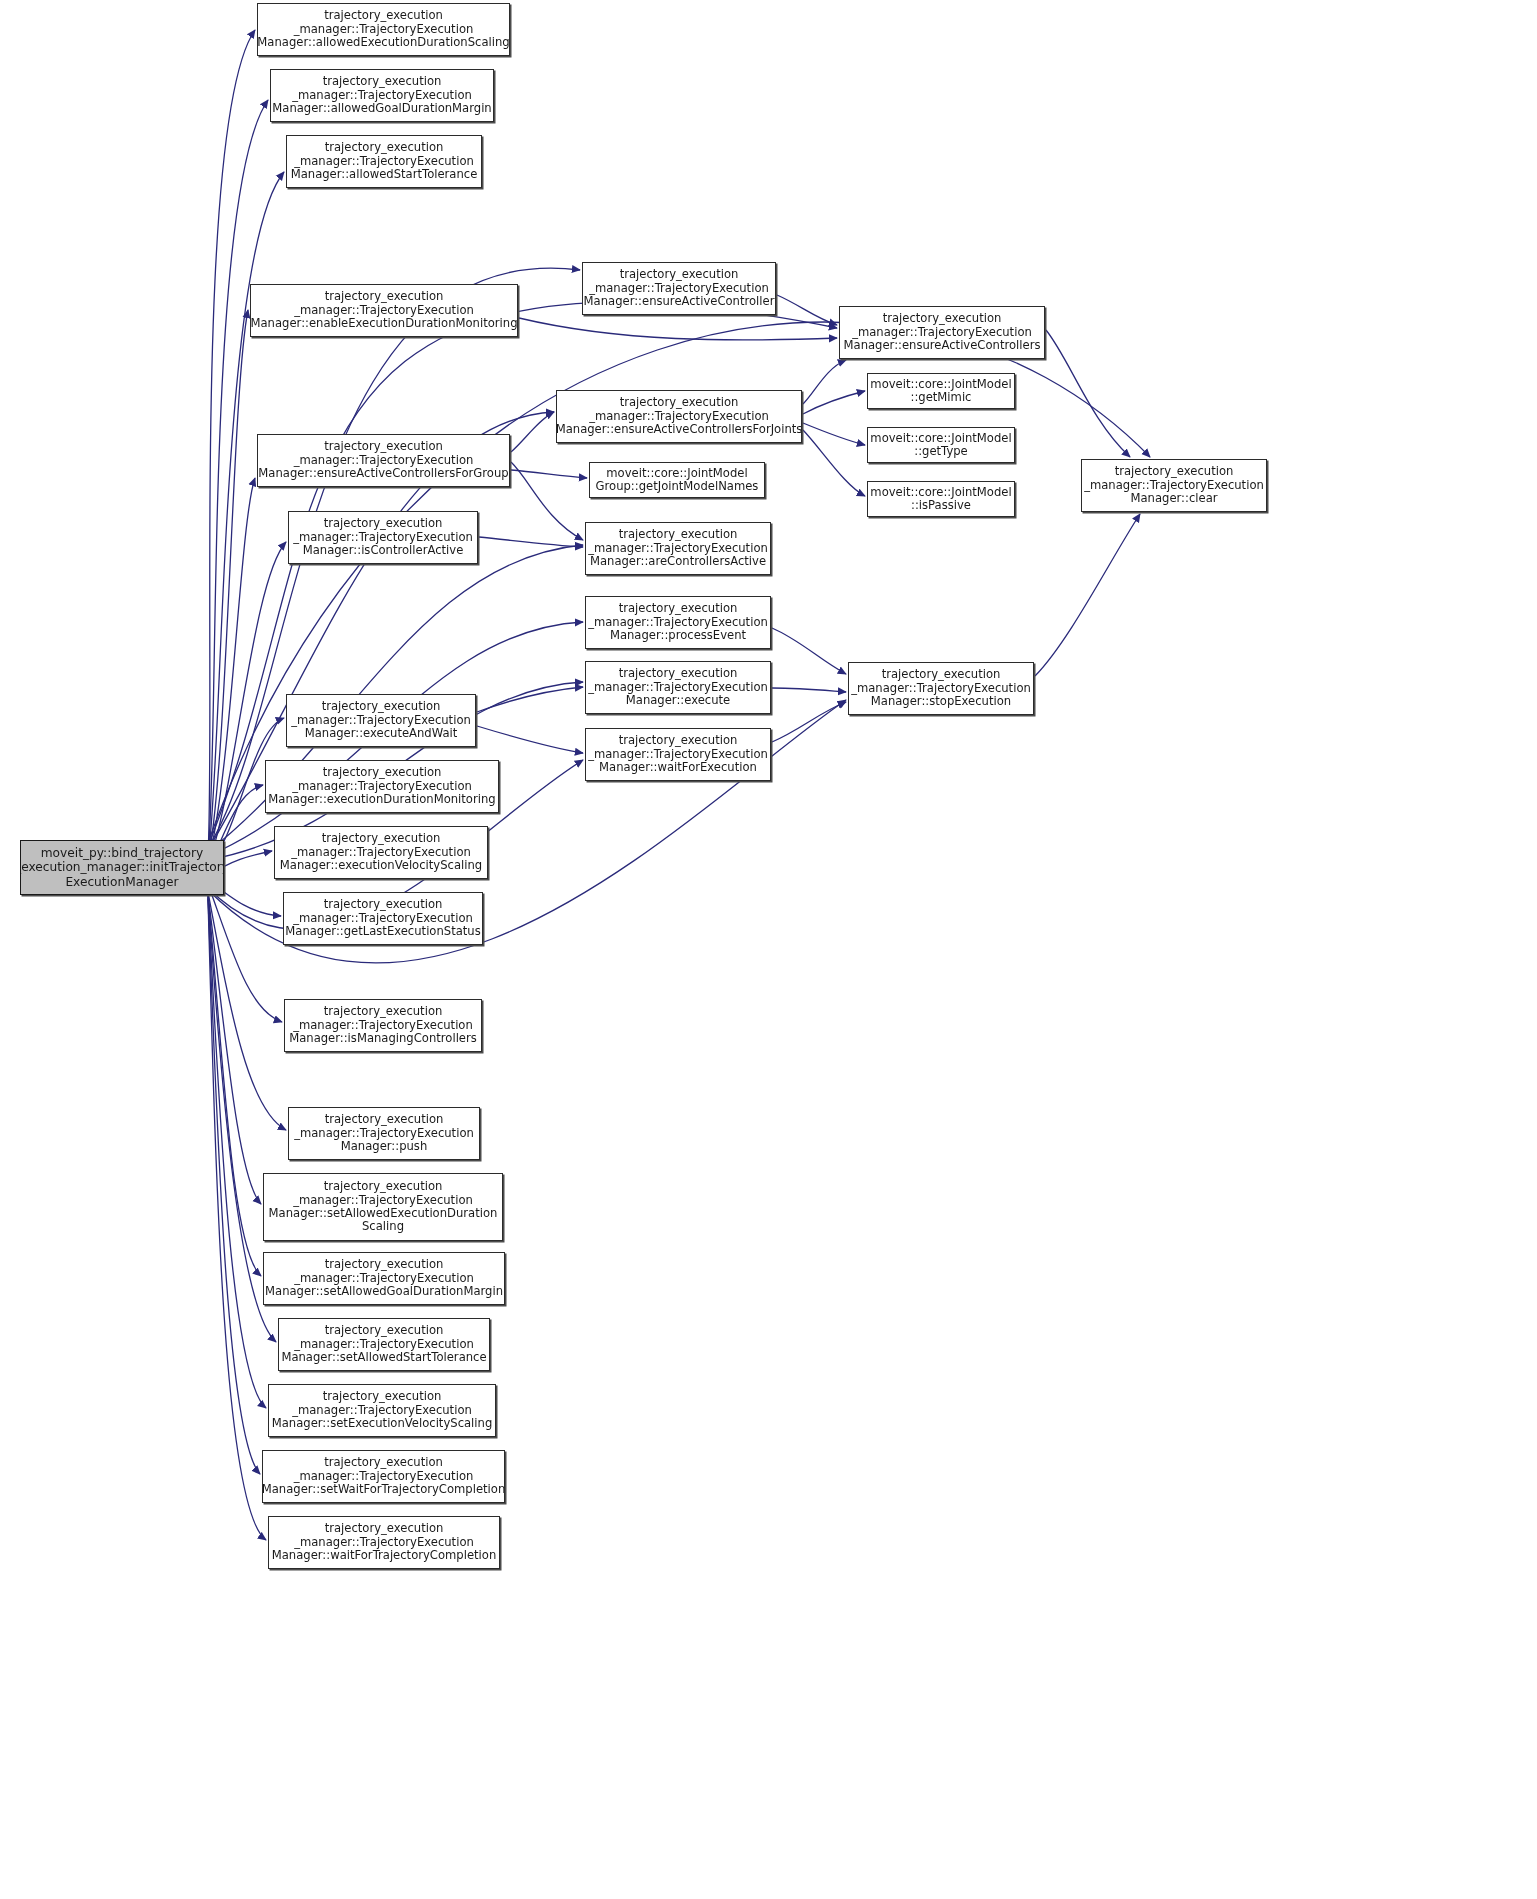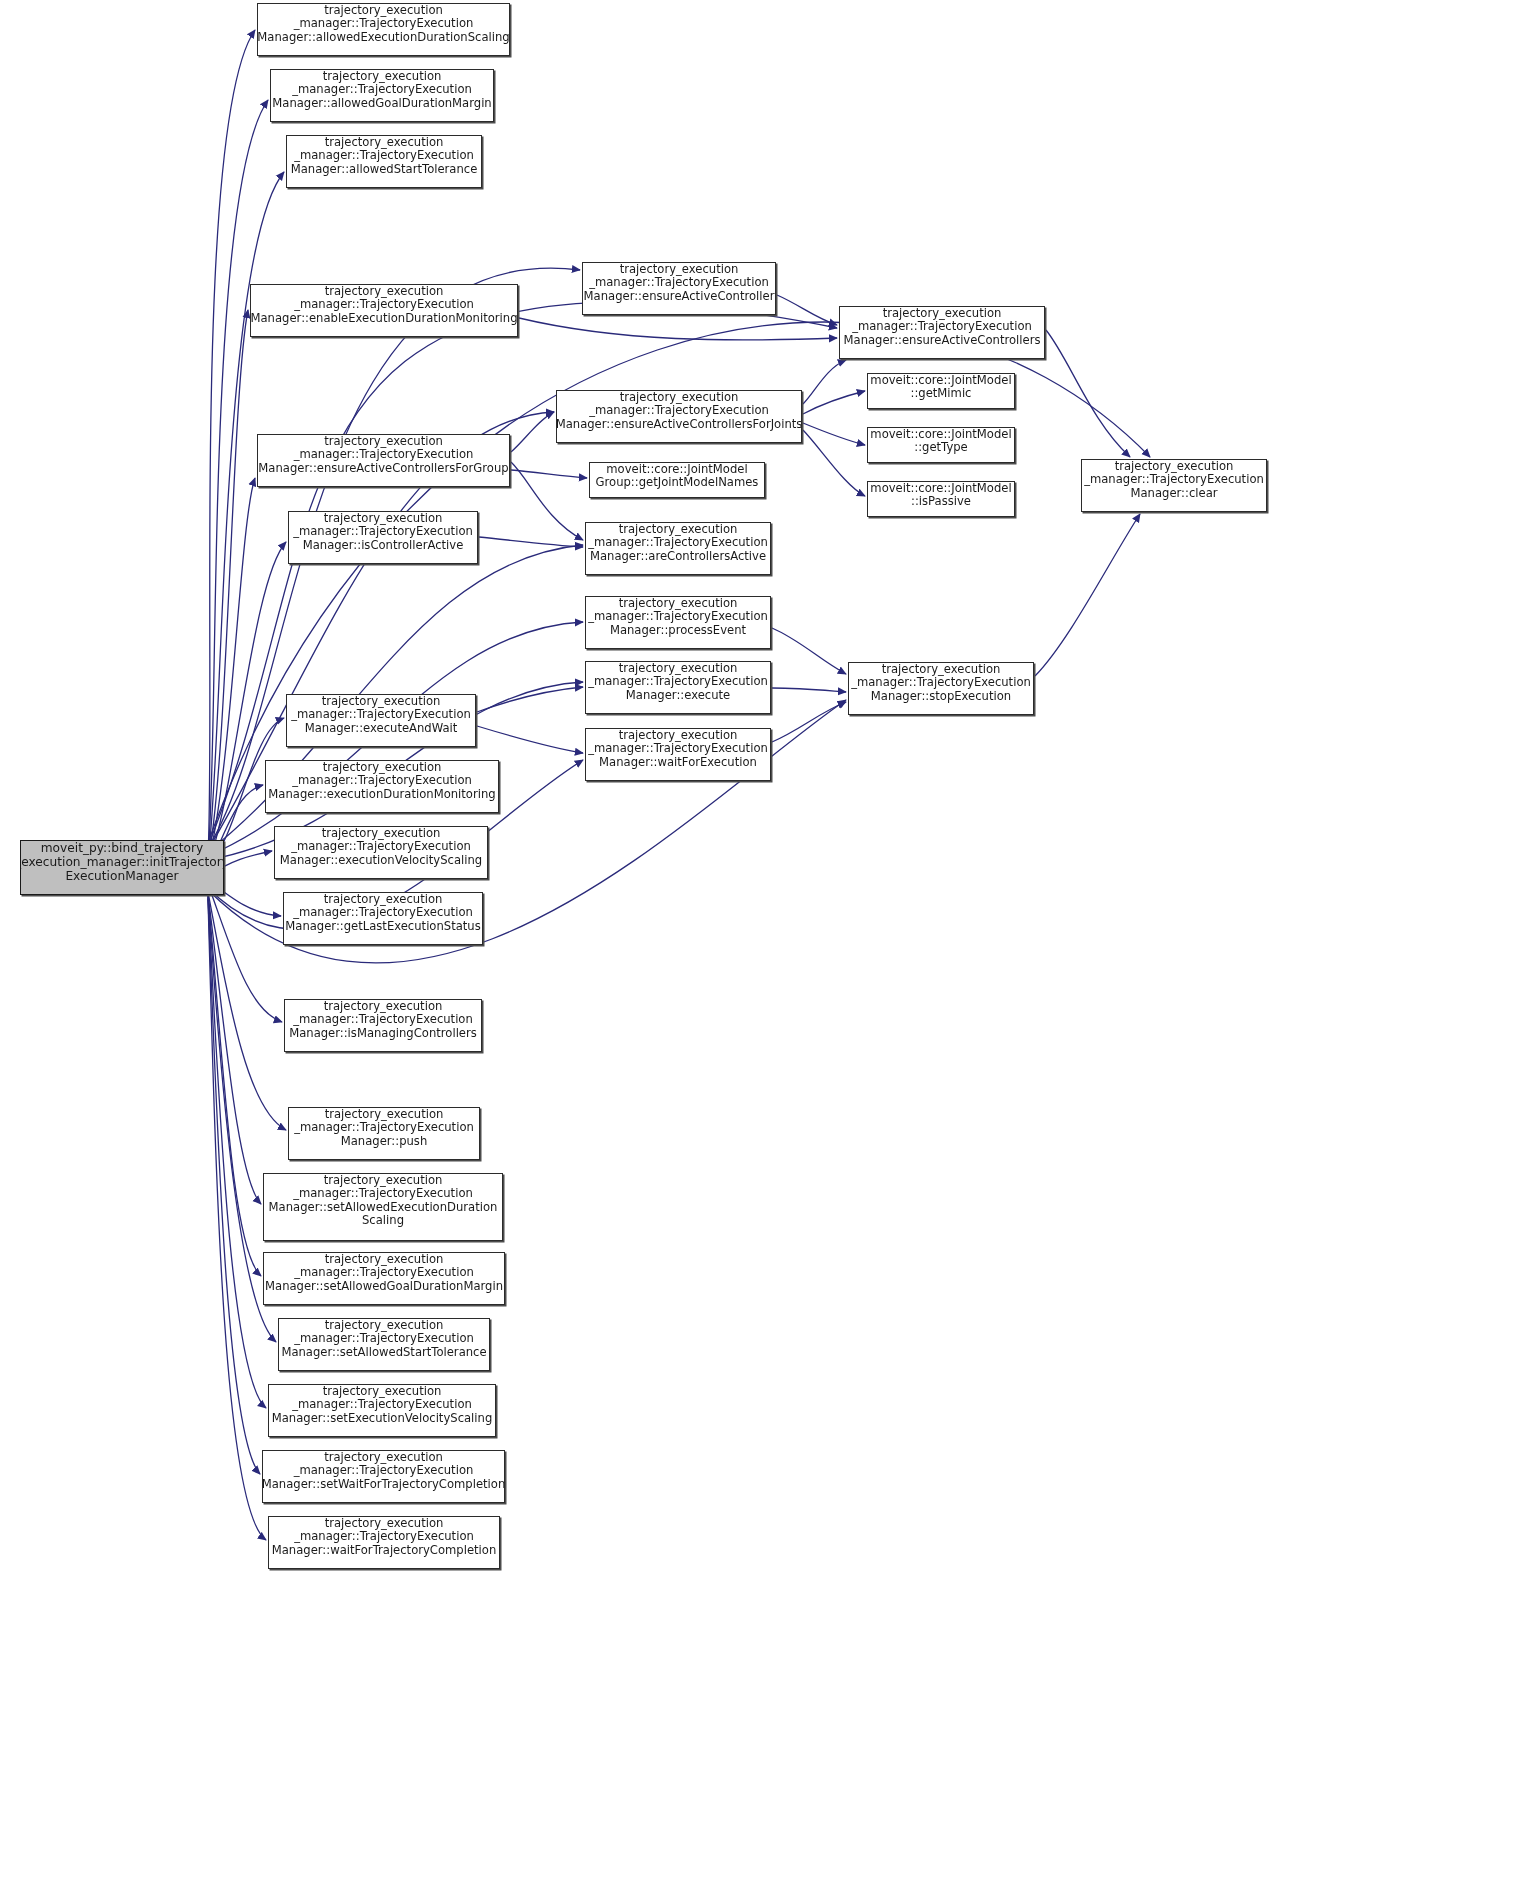--- a/index.html
+++ b/index.html
@@ -1,20 +1,20 @@
 <!DOCTYPE html>
 <html><head>
 <meta charset="utf-8">
 <style>
   html,body{margin:0;padding:0;background:#ffffff;}
   #canvas{position:relative;width:1537px;height:1899px;background:#ffffff;
           font-family:"DejaVu Sans","Liberation Sans",sans-serif;}
   svg.edges{position:absolute;left:0;top:0;width:1537px;height:1899px;pointer-events:none;}
   .node{position:absolute;box-sizing:border-box;border:1px solid #2b2b2b;
-        background:#ffffff;display:flex;align-items:flex-start;justify-content:center;
+        background:#ffffff;display:flex;align-items:center;justify-content:center;
         text-align:center;line-height:1.16;color:#1a1a1a;overflow:hidden;
         box-shadow:1.5px 1.5px 0 0 #4d4d4d;}
   .node .lbl{display:block;white-space:pre;padding:0 3px;}
   .node.root{background:#bfbfbf;border:1px solid #1a1a1a;}
 </style>
 </head>
 <body>
 
 <div id="canvas">
   <svg class="edges" viewBox="0 0 1537 1899" xmlns="http://www.w3.org/2000/svg">

